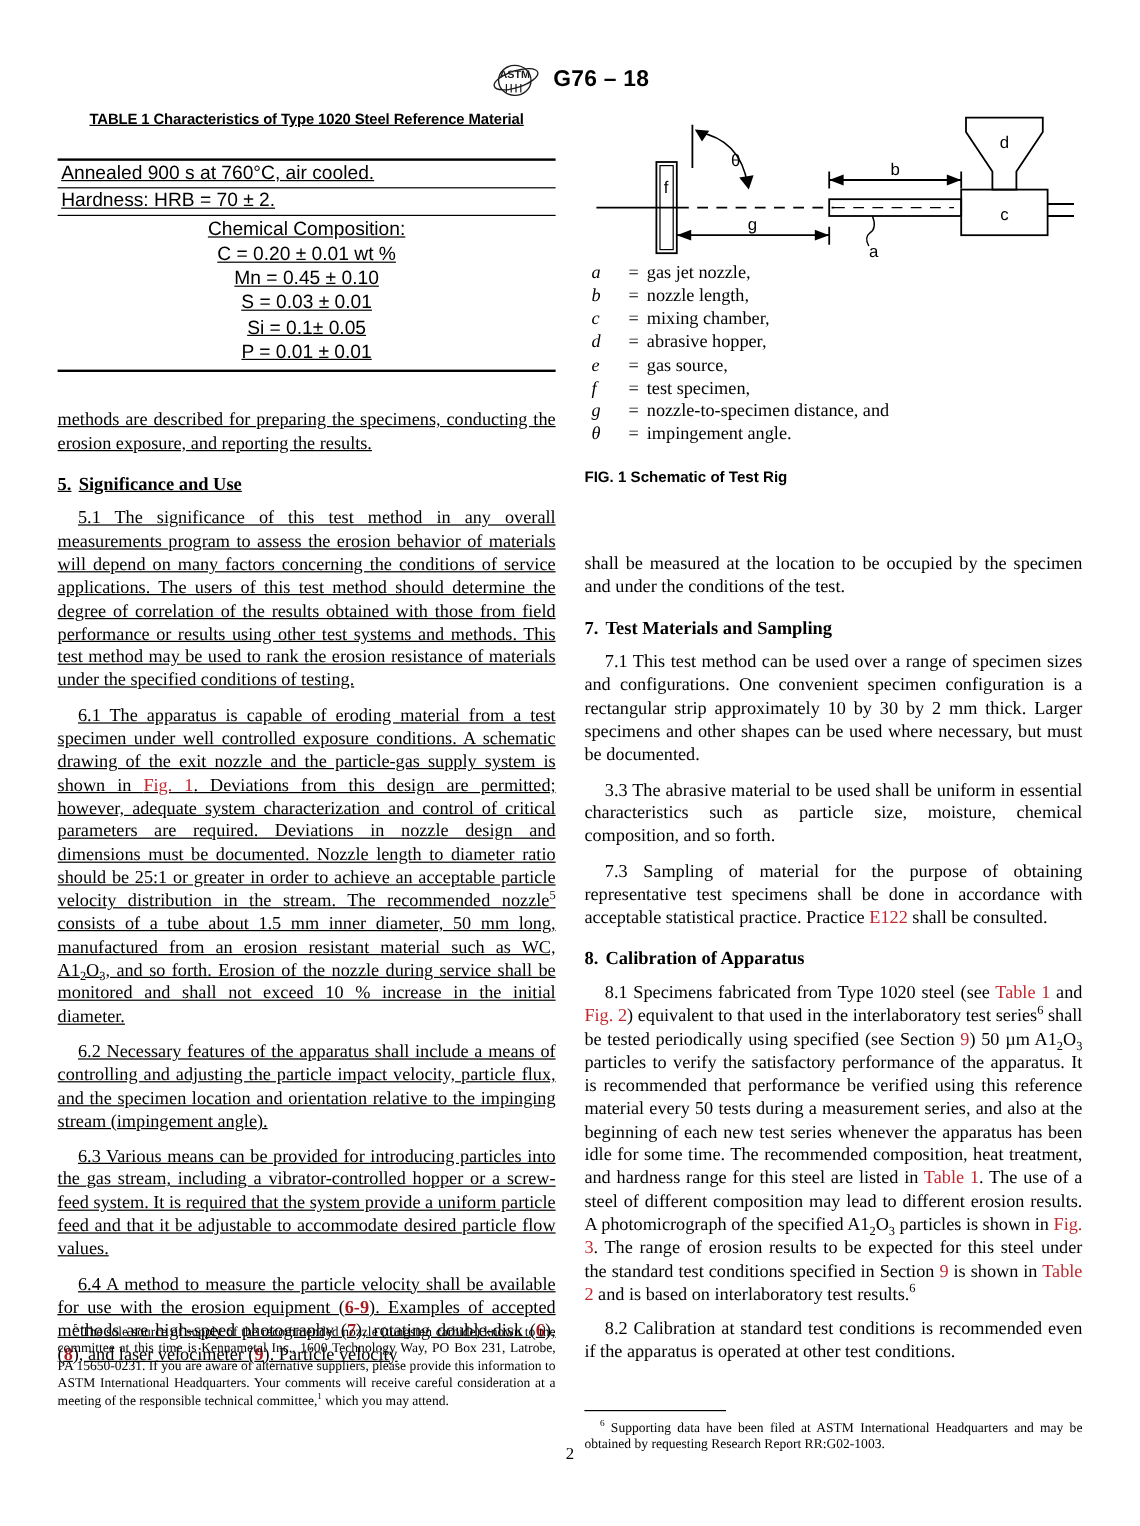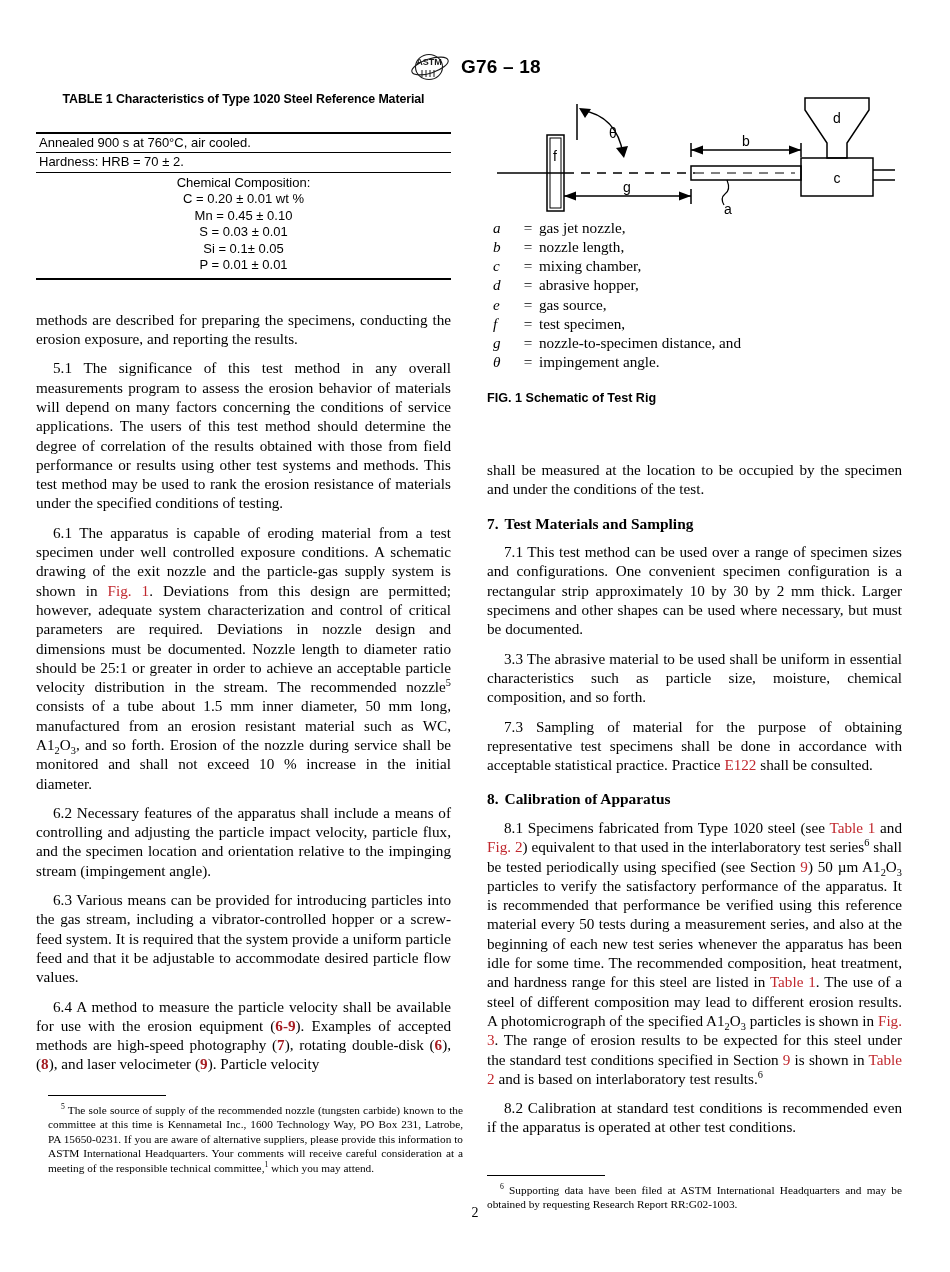--- a/index.html
+++ b/index.html
@@ -44,21 +44,21 @@
   }
 
   
   .col {
     position: absolute;
     width: 415px;
     text-align: justify;
     font-size: 15.2px;
     line-height: 1.27;
   }
-  .col-left { left: 36px; top: 92px; }
+  .col-left { left: 48px; top: 92px; text-decoration: underline; }
 
   p.body {
     margin: 0 0 0 0;
     text-align: justify;
     text-justify: inter-word;
     hyphens: none;
   }
   p.body + p.body { margin-top: 10px; }
   p.indent { text-indent: 17px; }
 
@@ -83,21 +83,21 @@
     font-weight: bold;
     font-size: 12.4px;
     text-align: center;
     margin-bottom: 4px;
     letter-spacing: -0.1px;
   }
   table.t1 {
     width: 100%;
     border-collapse: collapse;
     font-family: "Liberation Sans", sans-serif;
-    font-size: 13px;
+    font-size: 16px;
     margin-top: 24px;
   }
   table.t1 .topline td {
     border-top: 2.6px solid #000;
     border-bottom: 0.9px solid #000;
     padding: 1px 2px 1px 3px;
   }
   table.t1 .rule td {
     border-bottom: 0.9px solid #000;
     padding: 1px 2px 1px 3px;
@@ -231,20 +231,23 @@
         <tr class="botline">
               <td></td>
             </tr>
       </tbody>
         </table>
     </div>
 
     <div style="margin-top:30px;">
       <p class="body">methods are described for preparing the specimens, conducting the erosion exposure, and reporting the results.</p>
 
+      <h2 class="sec">
+        <span class="num">5.</span><span>Significance and Use</span>
+      </h2>
 
       <p class="body indent">5.1 The significance of this test method in any overall measurements program to assess the erosion behavior of materials will depend on many factors concerning the conditions of service applications. The users of this test method should determine the degree of correlation of the results obtained with those from field performance or results using other test systems and methods. This test method may be used to rank the erosion resistance of materials under the specified conditions of testing.</p>
 
 
       <p class="body indent"><span>6.1  The apparatus is capable of eroding material from a test specimen under well controlled exposure conditions. A schematic drawing of the exit nozzle and the particle-gas supply system is shown in </span><span class="lnk">Fig. 1</span><span>. Deviations from this design are permitted; however, adequate system characterization and control of critical parameters are required. Deviations in nozzle design and dimensions must be documented. Nozzle length to diameter ratio should be 25:1 or greater in order to achieve an acceptable particle velocity distribution in the stream. The recommended nozzle</span><sup>5</sup><span> consists of a tube about 1.5 mm inner diameter, 50 mm long, manufactured from an erosion resistant material such as WC, A1</span><sub>2</sub><span>O</span><sub>3</sub><span>, and so forth. Erosion of the nozzle during service shall be monitored and shall not exceed 10 % increase in the initial diameter.</span></p>
 
       <p class="body indent">6.2 Necessary features of the apparatus shall include a means of controlling and adjusting the particle impact velocity, particle flux, and the specimen location and orientation relative to the impinging stream (impingement angle).</p>
 
       <p class="body indent">6.3  Various means can be provided for introducing particles into the gas stream, including a vibrator-controlled hopper or a screw-feed system. It is required that the system provide a uniform particle feed and that it be adjustable to accommodate desired particle flow values.</p>
 

